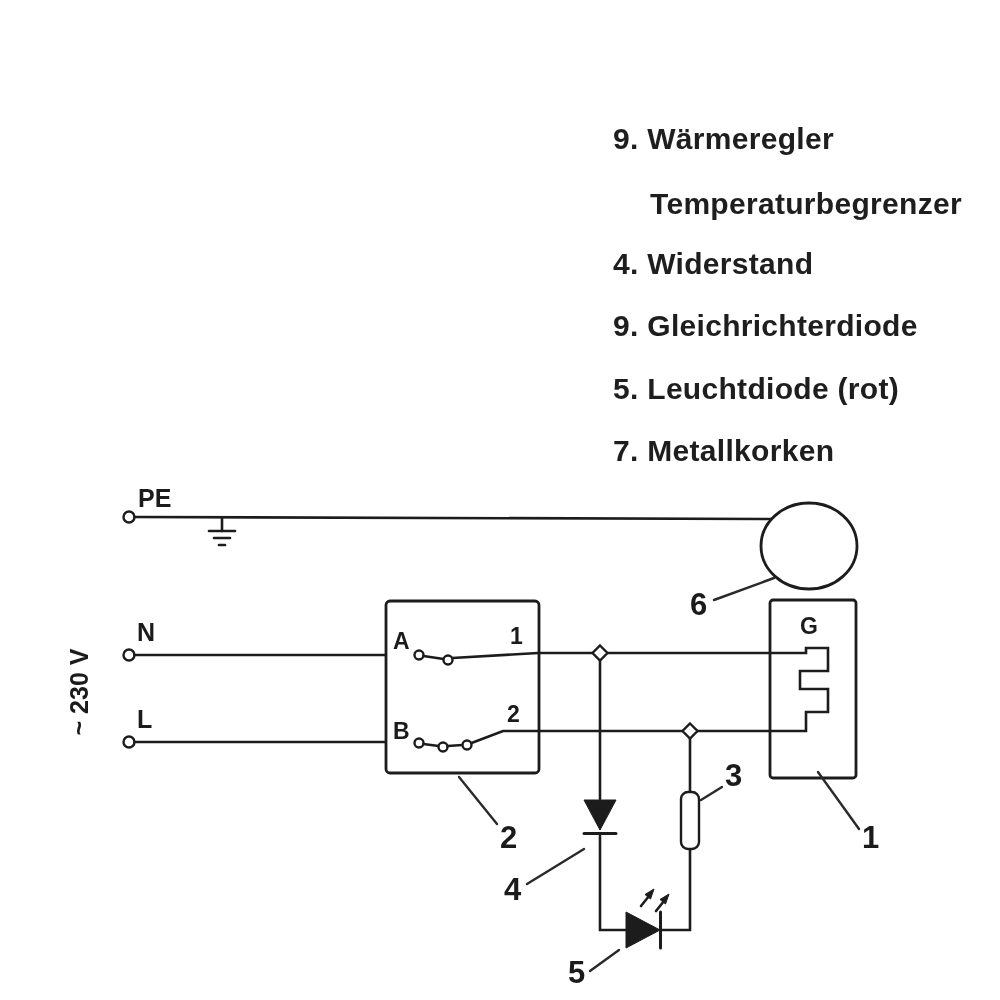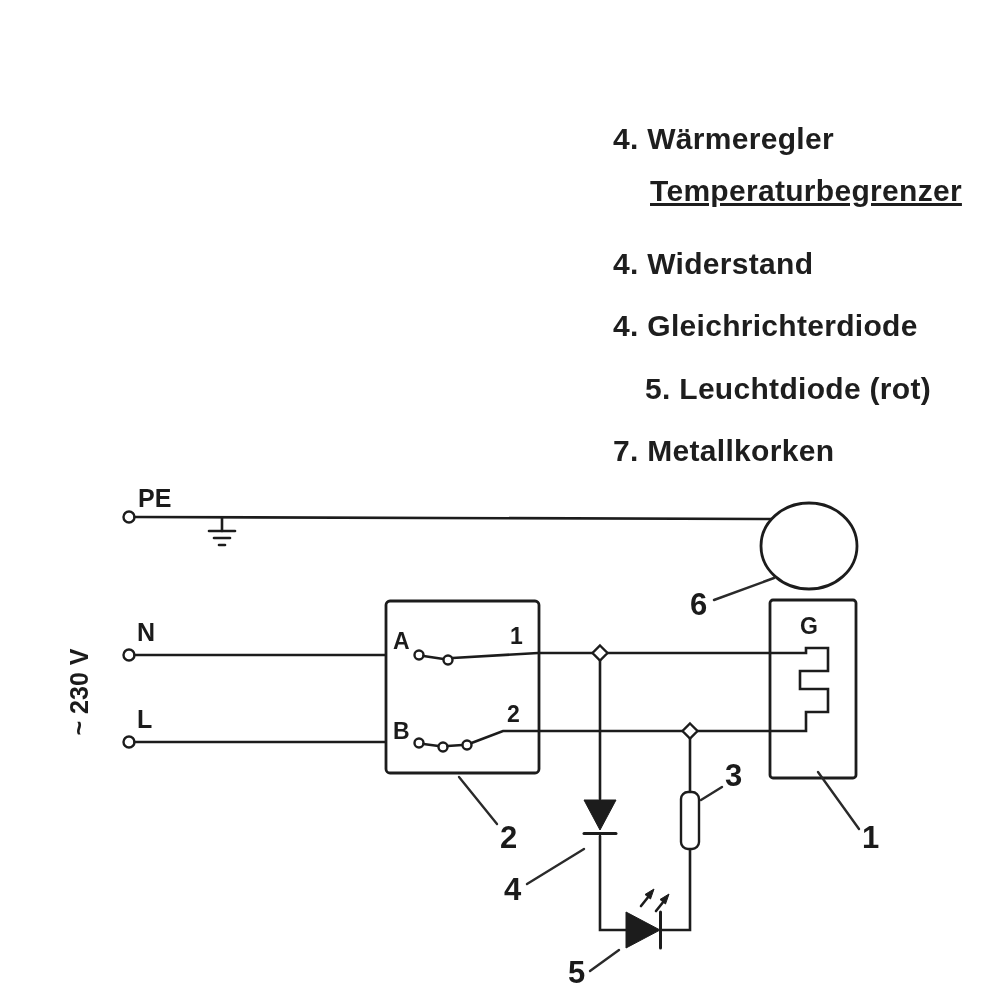--- a/index.html
+++ b/index.html
@@ -14,24 +14,24 @@
   
   .legend-item{
     position:absolute;
     font-size:30px;
     font-weight:600;
     color:#1e1e1e;
     white-space:nowrap;
     letter-spacing:0.3px;
   }
   .legend-item:nth-of-type(1){left:613px;top:122px;}
-  .legend-item:nth-of-type(2){left:650px;top:174px;text-decoration:underline;}
+  .legend-item:nth-of-type(2){left:650px;top:187px;}
   .legend-item:nth-of-type(3){left:613px;top:247px;}
   .legend-item:nth-of-type(4){left:613px;top:309px;}
-  .legend-item:nth-of-type(5){left:613px;top:372px;margin-left:32px;}
+  .legend-item:nth-of-type(5){left:613px;top:372px;}
   .legend-item:nth-of-type(6){left:613px;top:434px;}
 
   
   svg{position:absolute;left:0;top:0;}
   .wire{stroke:#1c1c1c;stroke-width:2.6;fill:none;stroke-linecap:round;}
   .wire-thick{stroke:#1c1c1c;stroke-width:3;fill:none;stroke-linecap:round;}
   .outline{stroke:#1c1c1c;stroke-width:2.8;fill:#ffffff;}
   .outline-thin{stroke:#1c1c1c;stroke-width:2.4;fill:#ffffff;}
   .filled{fill:#1c1c1c;stroke:#1c1c1c;stroke-width:1;}
   .leader{stroke:#2a2a2a;stroke-width:2.4;fill:none;stroke-linecap:round;}
@@ -39,24 +39,24 @@
   .lbl-term{font-size:25px;}
   .lbl-small{font-size:23px;}
   .lbl-callout{font-size:31px;font-weight:600;}
 </style>
 </head>
 <body>
 
 <div class="canvas">
 
   <div>
-    <div class="legend-item">4. Wärmeregler</div>
+    <div class="legend-item">9. Wärmeregler</div>
     <div class="legend-item">Temperaturbegrenzer</div>
     <div class="legend-item">4. Widerstand</div>
-    <div class="legend-item">4. Gleichrichterdiode</div>
+    <div class="legend-item">9. Gleichrichterdiode</div>
     <div class="legend-item">5. Leuchtdiode (rot)</div>
     <div class="legend-item">7. Metallkorken</div>
   </div>
 
   <svg width="1000" height="1000" viewBox="0 0 1000 1000">
 
     <g>
       <text class="svg-lbl lbl-term" x="138" y="507">PE</text>
       <circle class="outline-thin" cx="129" cy="517" r="5.5"></circle>
       <path class="wire" d="M134.5,517 L772,519"></path>

